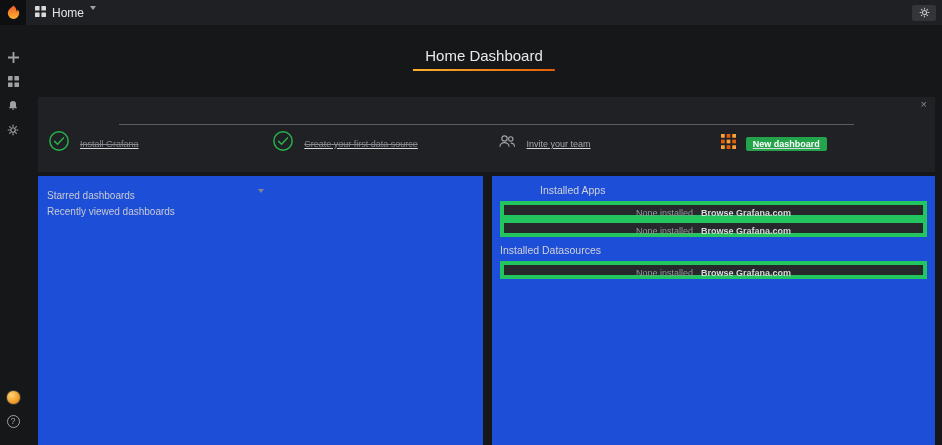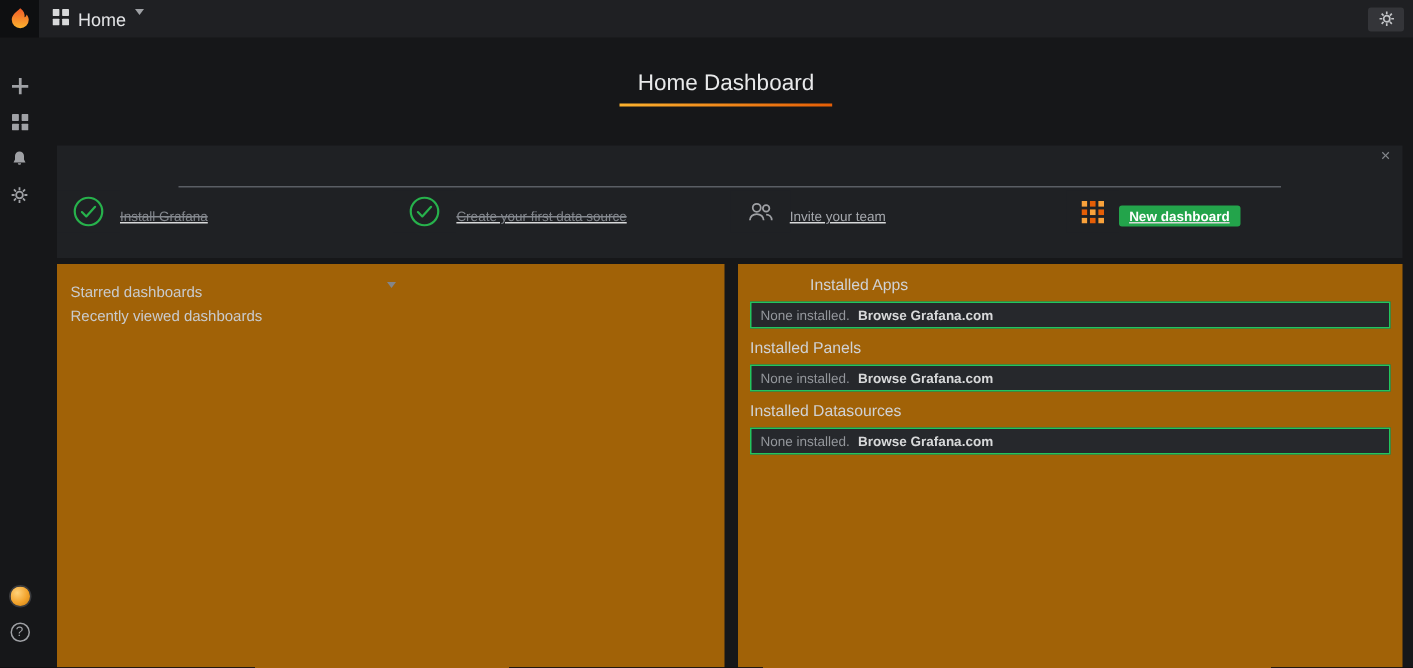--- a/index.html
+++ b/index.html
@@ -79,36 +79,36 @@
     background:#1f2124; padding:0 10px;
   }
   .step-label { margin-top:6px; font-size:9px; color:#a5a8ad; }
   .step.done .step-label { color:#84888e; text-decoration:line-through; }
   .step.active .badge {
     background:#23a44b; color:#ffffff; font-weight:bold;
     padding:2px 7px; border-radius:2px; text-decoration:none;
   }
 
   
-  .panel { position:absolute; top:176px; height:269px; background:#a16207; }
+  .panel { position:absolute; top:176px; height:269px; background:#1d4ed8; }
   .dash-list-panel { left:38px; width:445px; }
   .plugins-panel  { left:492px; width:443px; padding:6px 8px 0; }
 
   .panel-caret { text-align:center; height:12px; padding-top:3px; cursor:pointer; }
   .panel-caret .caret-glyph { border-top-color:#83868b; }
   .dash-section {
     padding:0 9px; height:16px; line-height:16px; font-size:10px; color:#c9cbce;
     cursor:pointer;
   }
 
   .plug-title { font-size:10.5px; color:#d0d2d5; margin:7px 0 5px; }
   .plug-section:first-child .plug-title { margin-top:2px;margin-left:40px; }
   .plug-row {
-    height:18px; line-height:16px; background:#26282c; border:1px solid #22c55e;
-    padding:0 6px; font-size:9px; color:#94979c; white-space:nowrap;
+    height:18px; line-height:16px; background:#26282c; border:4px solid #22c55e;
+    padding:0 6px; font-size:9px; color:#94979c; white-space:nowrap;text-align:center;
   }
   .plug-link { color:#d8d9da; font-weight:bold; margin-left:3px; cursor:pointer; }
 
   svg { display:block; }
 </style>
 </head>
 <body>
 
 <div class="screen">
 
@@ -259,21 +259,20 @@
 
     <div class="plug-section">
       <div class="plug-title">Installed Apps</div>
       <div class="plug-row">
         <span class="plug-empty">None installed.</span>
         <span class="plug-link">Browse Grafana.com</span>
       </div>
     </div>
 
     <div class="plug-section">
-      <div class="plug-title">Installed Panels</div>
       <div class="plug-row">
         <span class="plug-empty">None installed.</span>
         <span class="plug-link">Browse Grafana.com</span>
       </div>
     </div>
 
     <div class="plug-section">
       <div class="plug-title">Installed Datasources</div>
       <div class="plug-row">
         <span class="plug-empty">None installed.</span>

